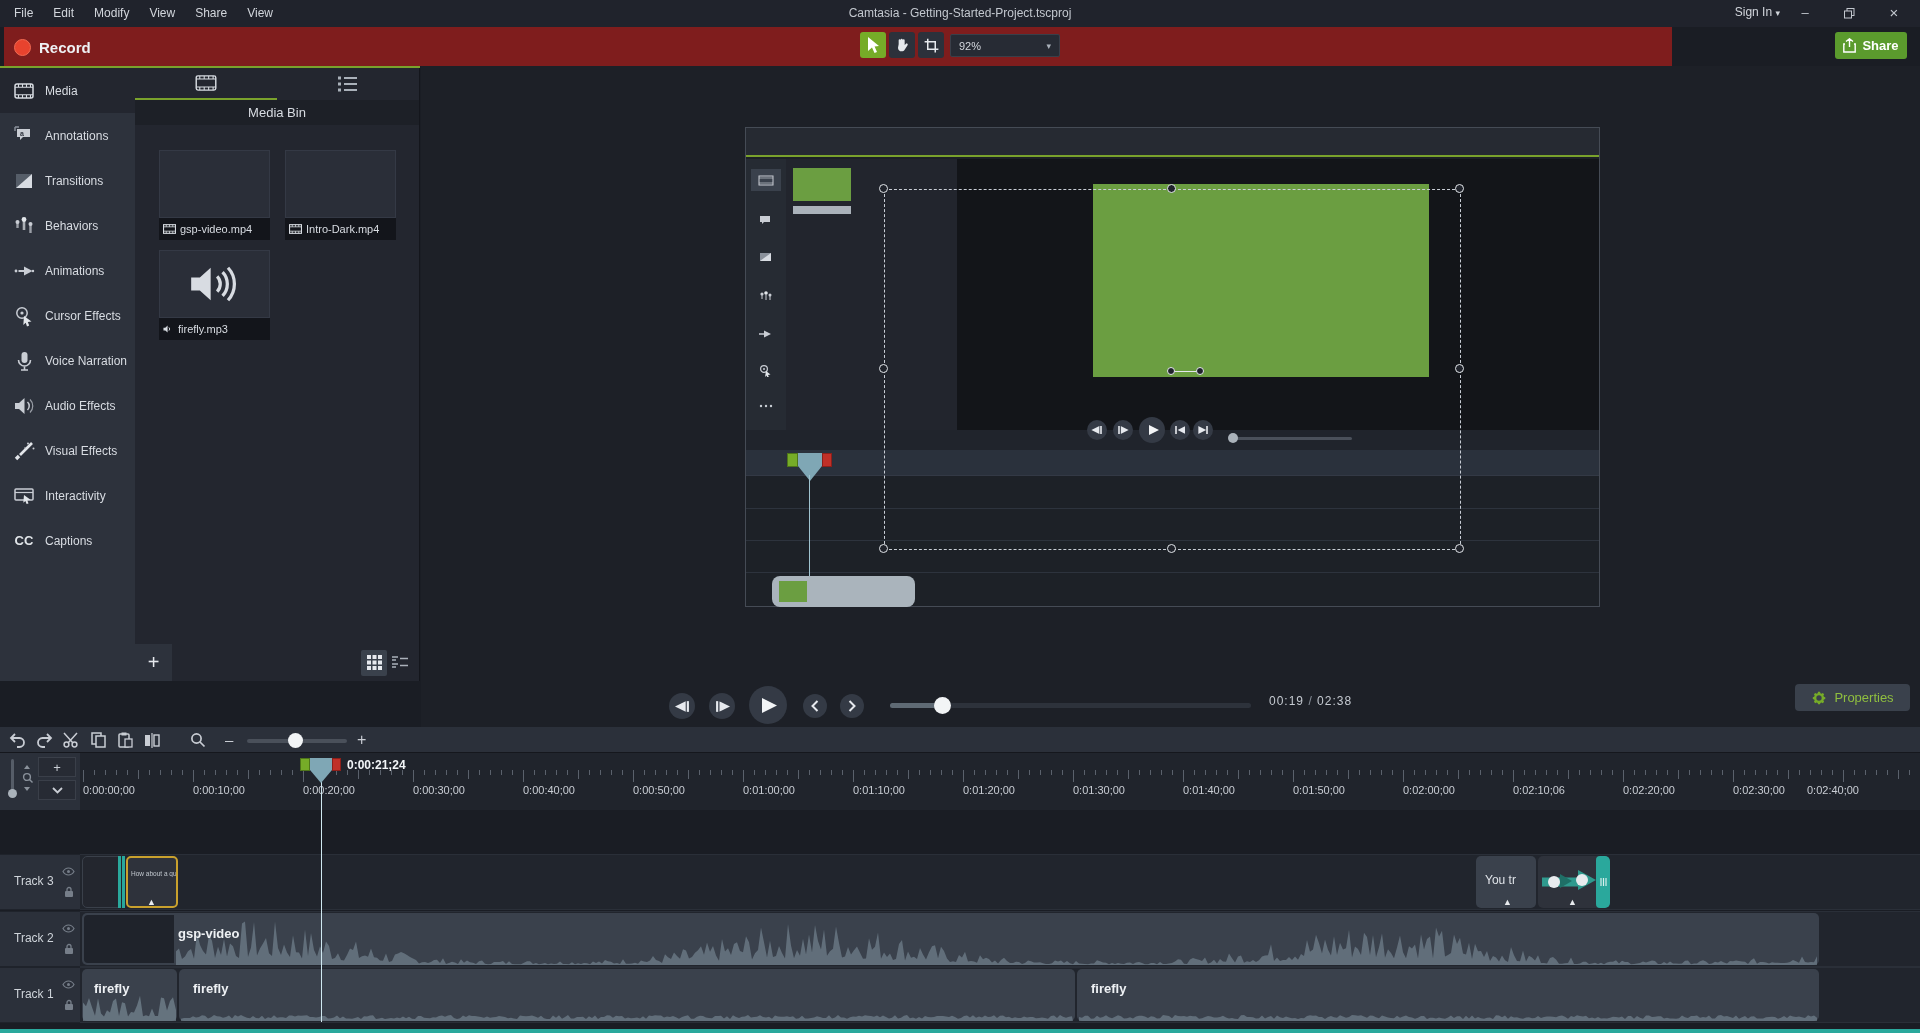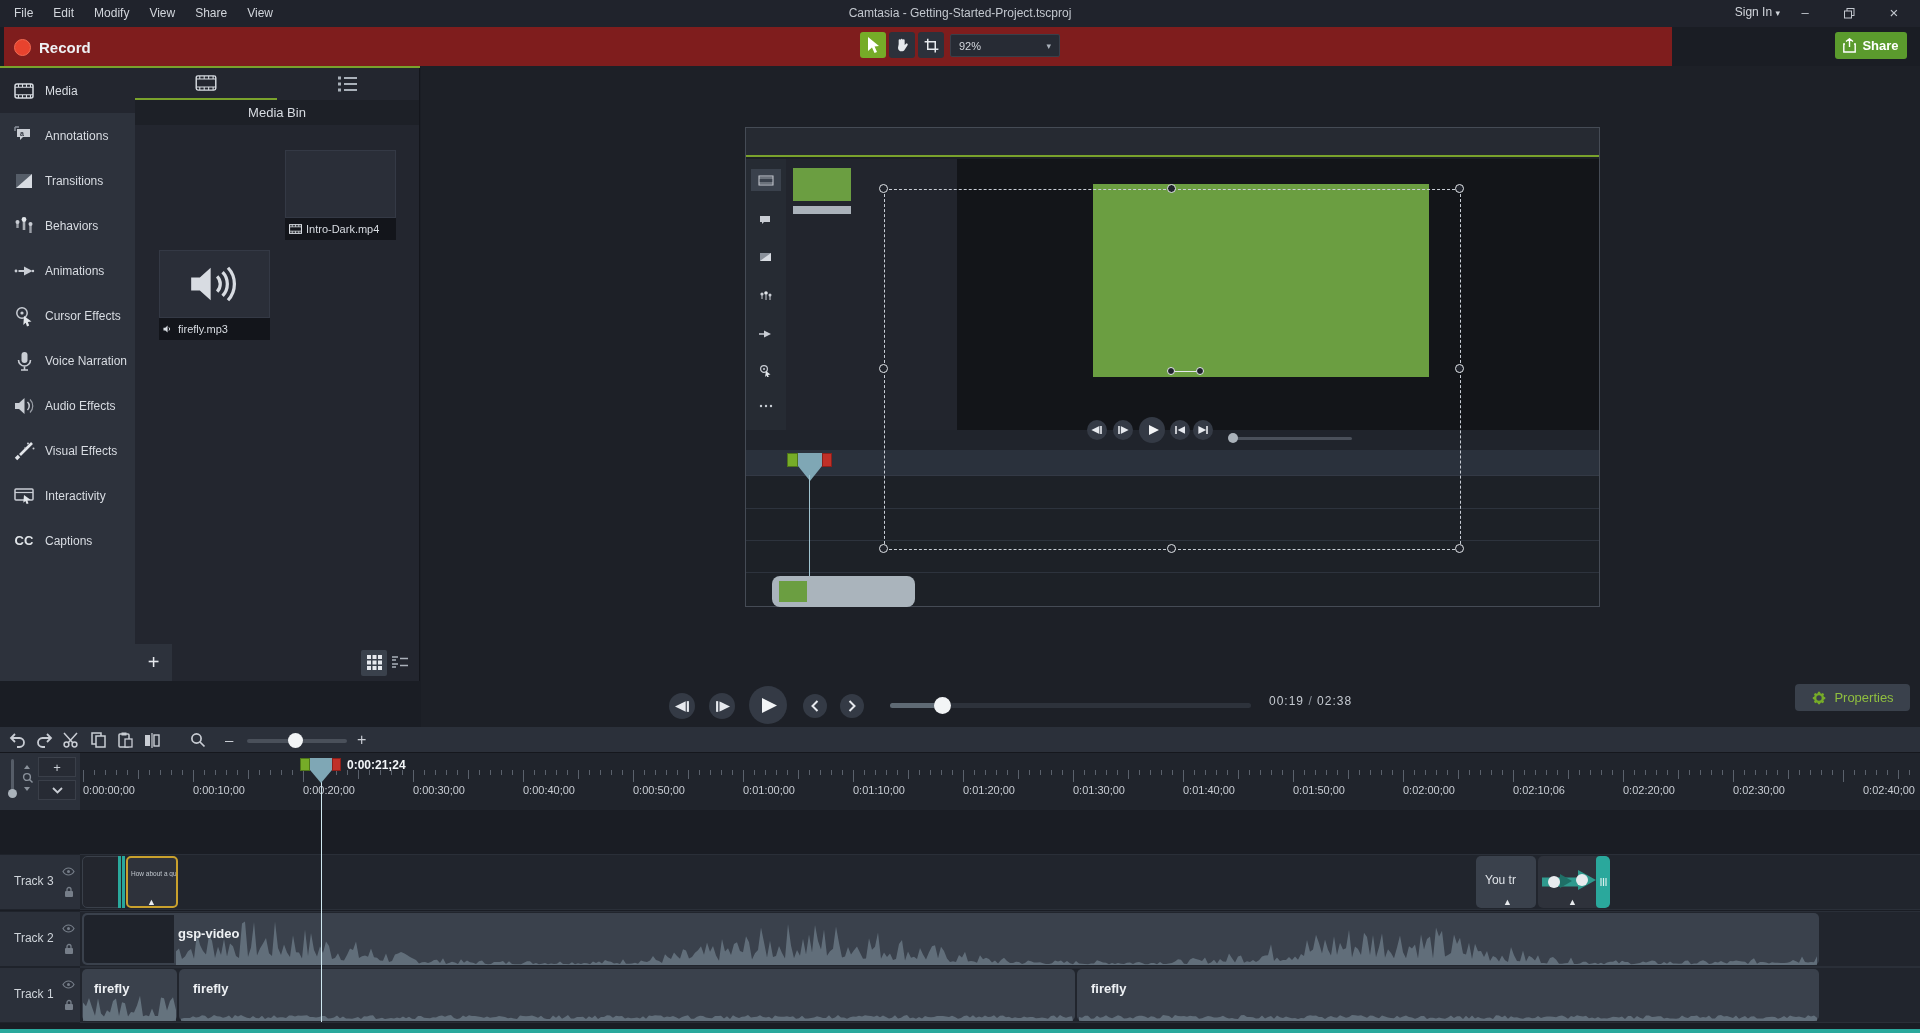--- a/index.html
+++ b/index.html
@@ -534,26 +534,36 @@
       <div class="ticklabel" style="left: 663px;">0:01:00;00</div>
       <div class="ticklabel" style="left: 773px;">0:01:10;00</div>
       <div class="ticklabel" style="left: 883px;">0:01:20;00</div>
       <div class="ticklabel" style="left: 993px;">0:01:30;00</div>
       <div class="ticklabel" style="left: 1103px;">0:01:40;00</div>
       <div class="ticklabel" style="left: 1213px;">0:01:50;00</div>
       <div class="ticklabel" style="left: 1323px;">0:02:00;00</div>
       <div class="ticklabel" style="left: 1433px;">0:02:10;06</div>
       <div class="ticklabel" style="left: 1543px;">0:02:20;00</div>
       <div class="ticklabel" style="left: 1653px;">0:02:30;00</div>
-      <div class="ticklabel" style="left: 1763px; padding-left: 20px;">0:02:40;00</div>
+      <div class="ticklabel" style="left: 1707px; padding-left: 20px;">0:02:40;00</div>
     </div>
   <div class="abs" id="tracks-body"></div>
   <div id="tracks-built"></div>
 
   <div class="abs" id="h-scrollbar"></div>
+<div class="abs" style="left: 159px; top: 150px; width: 111px;">
+      <div class="media-item-thumb"></div>
+      <div class="media-item-label">
+        <svg width="13" height="10" viewBox="0 0 24 18">
+          <rect x="1" y="1" width="22" height="16" fill="none" stroke="#d8dce2" stroke-width="2"></rect>
+          <path d="M1 5h22 M1 13h22 M6 1v4 M12 1v4 M18 1v4 M6 13v4 M12 13v4 M18 13v4" stroke="#d8dce2" stroke-width="1.5"></path>
+        </svg>
+        <span>gsp-video.mp4</span>
+      </div>
+    </div>
     <div class="abs" style="left: 285px; top: 150px; width: 111px;">
       <div class="media-item-thumb"></div>
       <div class="media-item-label">
         <svg width="13" height="10" viewBox="0 0 24 18">
           <rect x="1" y="1" width="22" height="16" fill="none" stroke="#d8dce2" stroke-width="2"></rect>
           <path d="M1 5h22 M1 13h22 M6 1v4 M12 1v4 M18 1v4 M6 13v4 M12 13v4 M18 13v4" stroke="#d8dce2" stroke-width="1.5"></path>
         </svg>
         <span>Intro-Dark.mp4</span>
       </div>
     </div>

